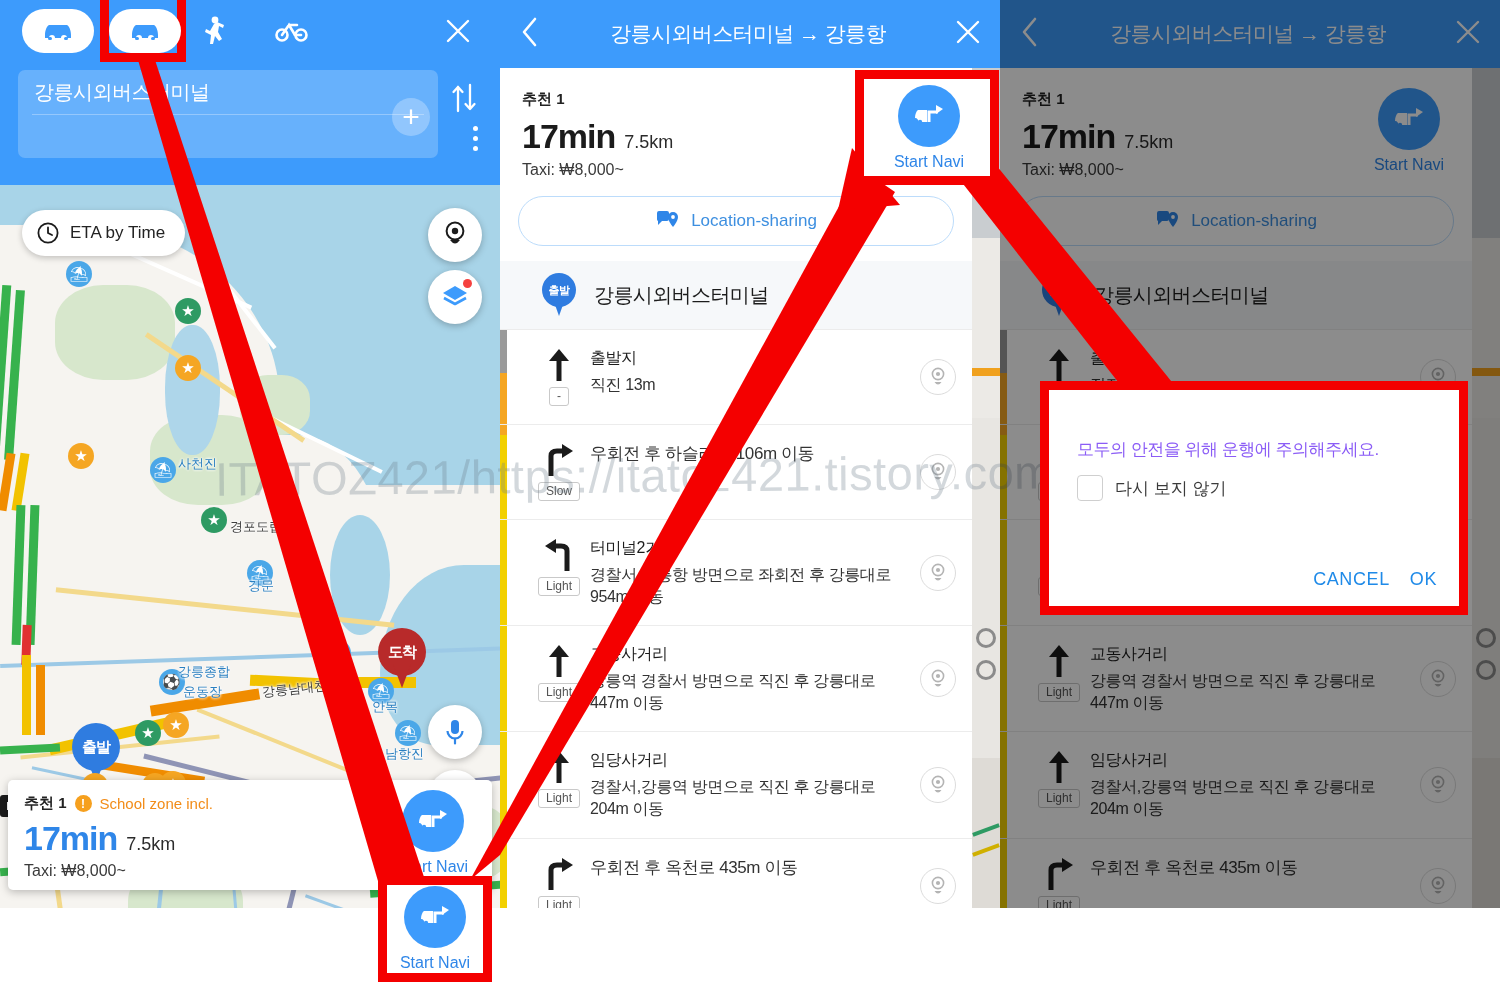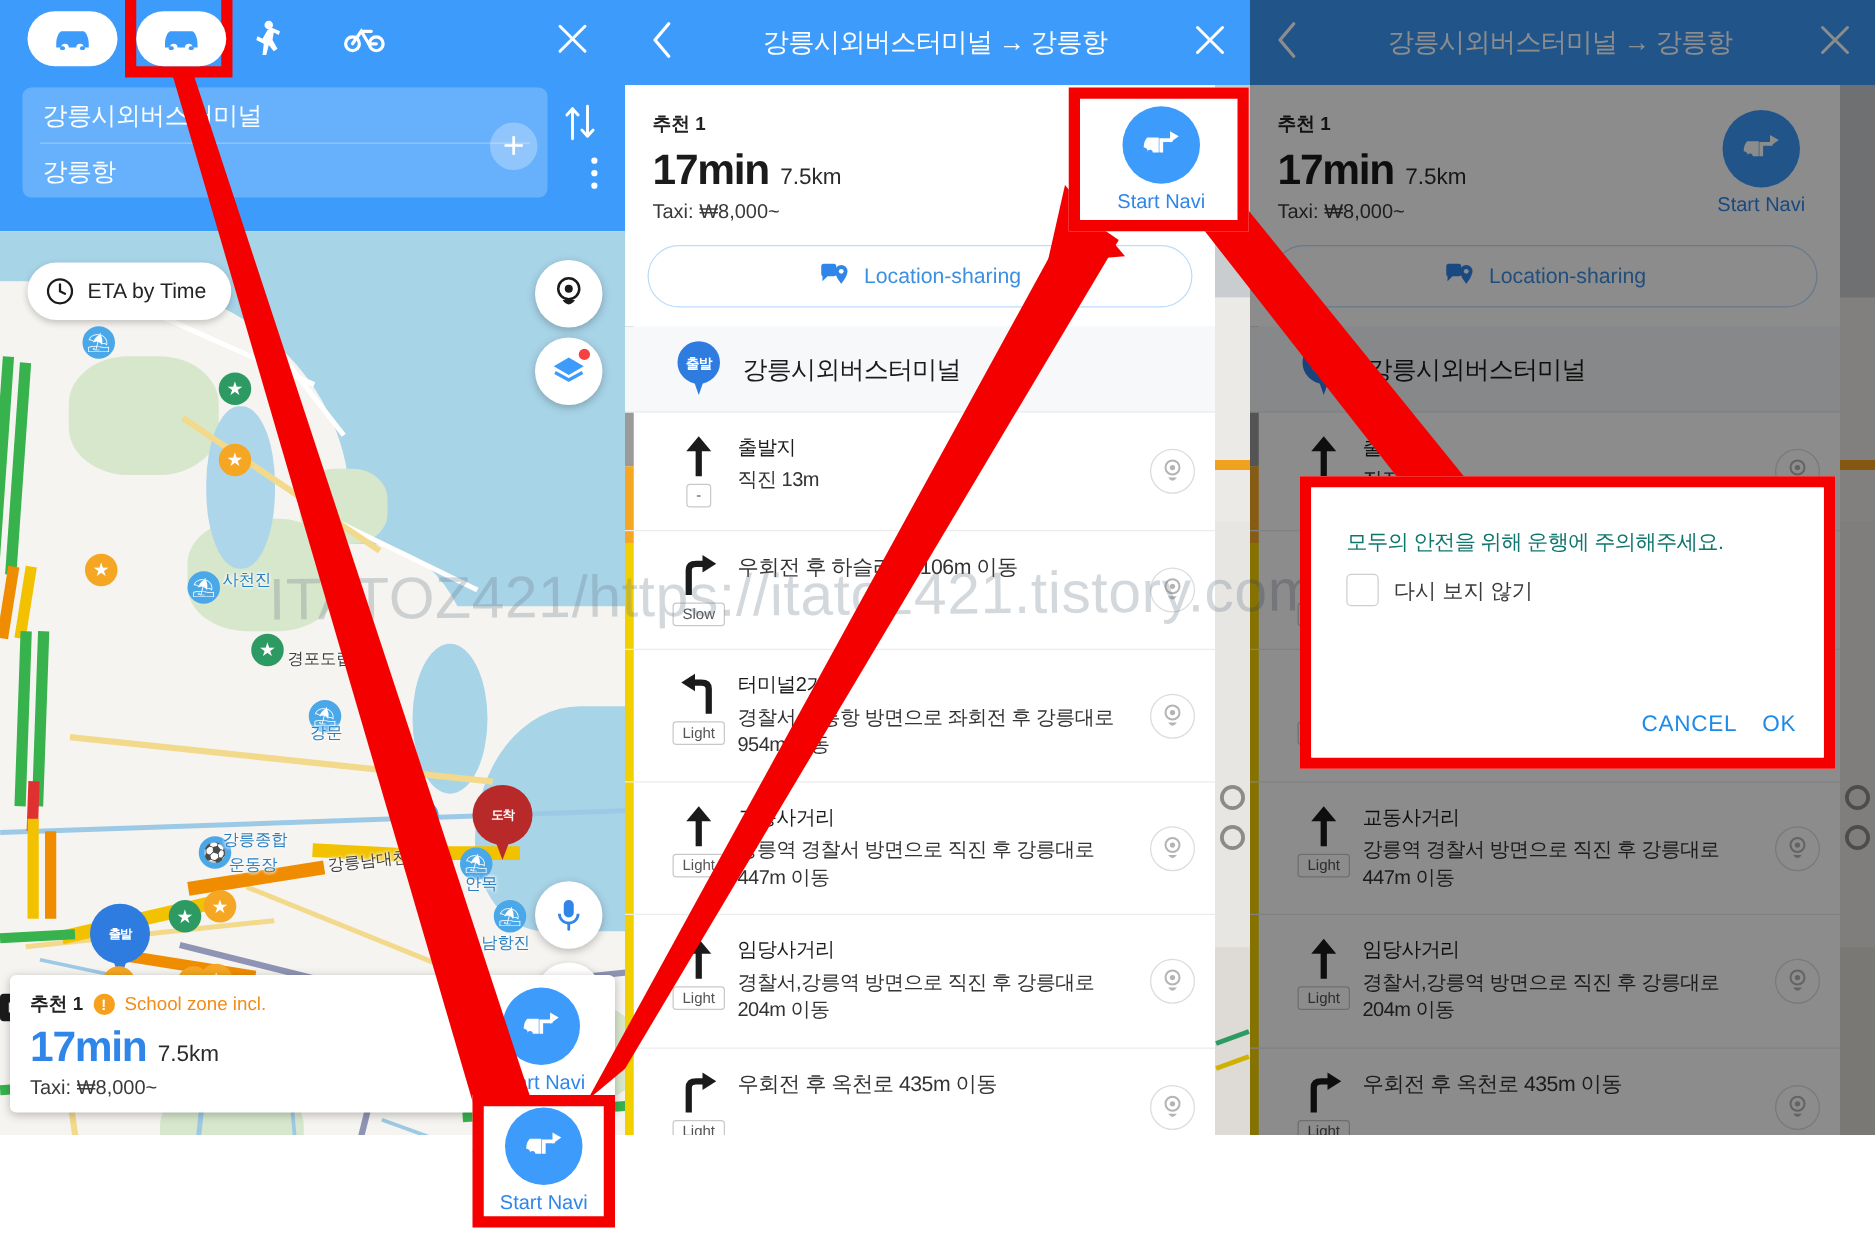--- a/index.html
+++ b/index.html
@@ -67,21 +67,21 @@
     position:absolute; width:54px; height:54px; border-radius:50%; background:#fff;
     display:flex; align-items:center; justify-content:center;
     box-shadow:0 2px 7px rgba(0,0,0,0.25);
   }
   .badge-dot { position:absolute; top:9px; right:10px; width:9px; height:9px;
                border-radius:50%; background:#f5413f; }
 
   .pin { position:absolute; width:48px; height:62px; }
   .pin .bub {
     width:48px; height:48px; border-radius:50%; display:flex; align-items:center;
-    justify-content:center; color:#fff; font-size:10px; font-weight:bold; letter-spacing:-1px;
+    justify-content:center; color:#fff; font-size:15px; font-weight:bold; letter-spacing:-1px;
   }
   .pin .tip {
     position:absolute; left:15px; top:36px; width:18px; height:24px;
     clip-path:polygon(0 0,100% 0,50% 100%);
   }
   .pin.start .bub,.pin.start .tip { background:#2f7ce0; }
   .pin.end   .bub,.pin.end   .tip { background:#b82a2a; }
 
   .poi { position:absolute; width:26px; height:26px; border-radius:50%;
          display:flex; align-items:center; justify-content:center; color:#fff; font-size:15px; }
@@ -161,21 +161,21 @@
   .origin-name { font-size:20px; color:#1c1c1c; margin-left:18px; letter-spacing:-0.6px; }
 
   
   .dim-overlay { position:absolute; inset:0; background:rgba(0,0,0,0.45); z-index:40; }
 
   
   .dialog-wrap { position:absolute; left:1040px; top:381px; width:428px; height:234px; z-index:60; }
   .dialog-red { position:absolute; inset:0; border:9px solid #f40000; background:#fff; }
   .dialog-inner { position:absolute; inset:9px; background:#fff; padding:26px 28px 0 28px; }
   .dlg-title { font-size:25px; color:#141414; letter-spacing:-0.8px; }
-  .dlg-msg { font-size:17px; color:#0f766e; margin-top:6px; letter-spacing:-0.5px; }
+  .dlg-msg { font-size:17px; color:#8b5cf6; margin-top:22px; letter-spacing:-0.5px; }
   .dlg-chk { display:flex; align-items:center; gap:12px; margin-top:14px; }
   .dlg-box { width:26px; height:26px; border:1px solid #cfcfcf; border-radius:4px; background:#fff; }
   .dlg-chk span { font-size:17px; color:#3b3b3b; }
   .dlg-actions { position:absolute; right:22px; bottom:16px; display:flex; gap:20px; }
   .dlg-actions button { background:none; border:none; color:#1f8ae8; font-size:18px;
                         letter-spacing:0.6px; cursor:pointer; font-family:inherit; }
   .redbox { position:absolute; border:9px solid #f40000; z-index:50; }
   .redbox.filled { background:#fff; }
   svg.ann-arrows { position:absolute; inset:0; width:1500px; height:1000px; z-index:45;
                    pointer-events:none; }
@@ -233,21 +233,20 @@
         <div class="close-x">
           <svg width="30" height="30" viewBox="0 0 30 30">
             <path d="M5 5 L25 25 M25 5 L5 25" stroke="#fff" stroke-width="2.4" stroke-linecap="round"></path>
           </svg>
         </div>
       </div>
 
       <div class="route-inputs">
         <div class="row">강릉시외버스터미널</div>
         <div class="divider"></div>
-        <div class="row">강릉항</div>
       </div>
 
       <div class="plus-btn">+</div>
 
       <div class="swap-btn">
         <svg width="30" height="34" viewBox="0 0 30 34">
           <path d="M9 30 L9 6 M9 6 L4.5 11 M9 6 L13.5 11" stroke="#fff" stroke-width="2.3" fill="none" stroke-linecap="round"></path>
           <path d="M21 4 L21 28 M21 28 L16.5 23 M21 28 L25.5 23" stroke="#fff" stroke-width="2.3" fill="none" stroke-linecap="round"></path>
         </svg>
       </div>

